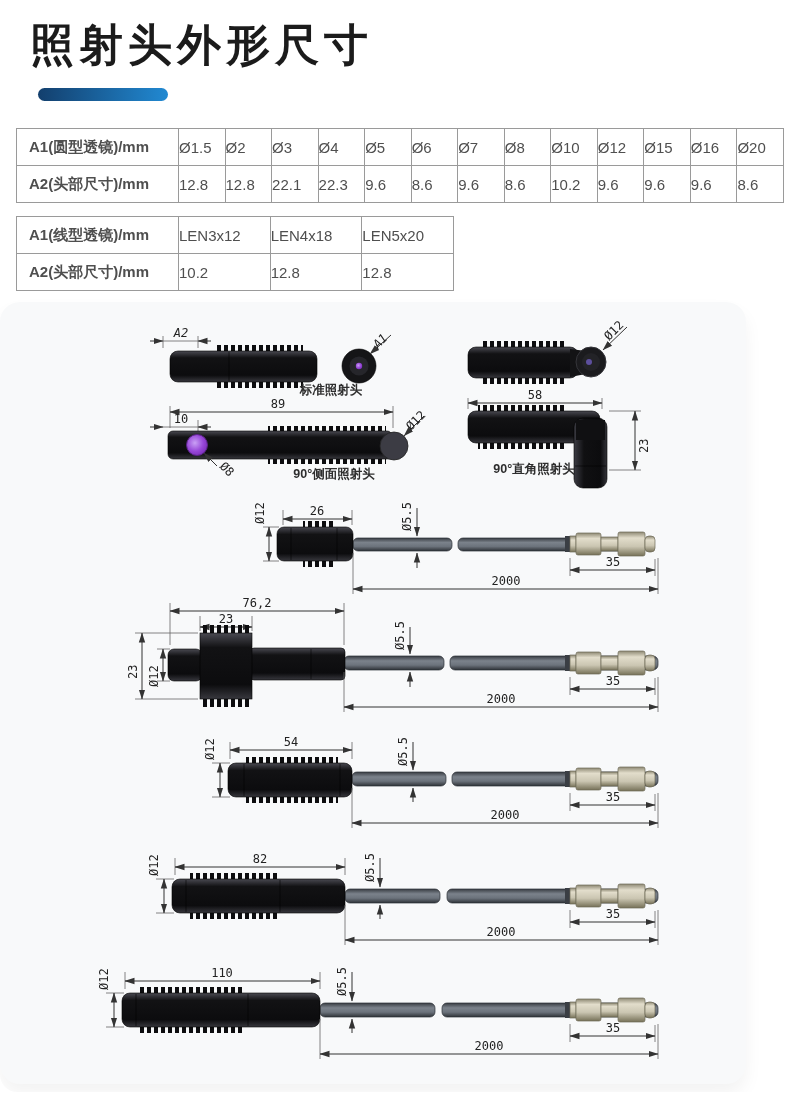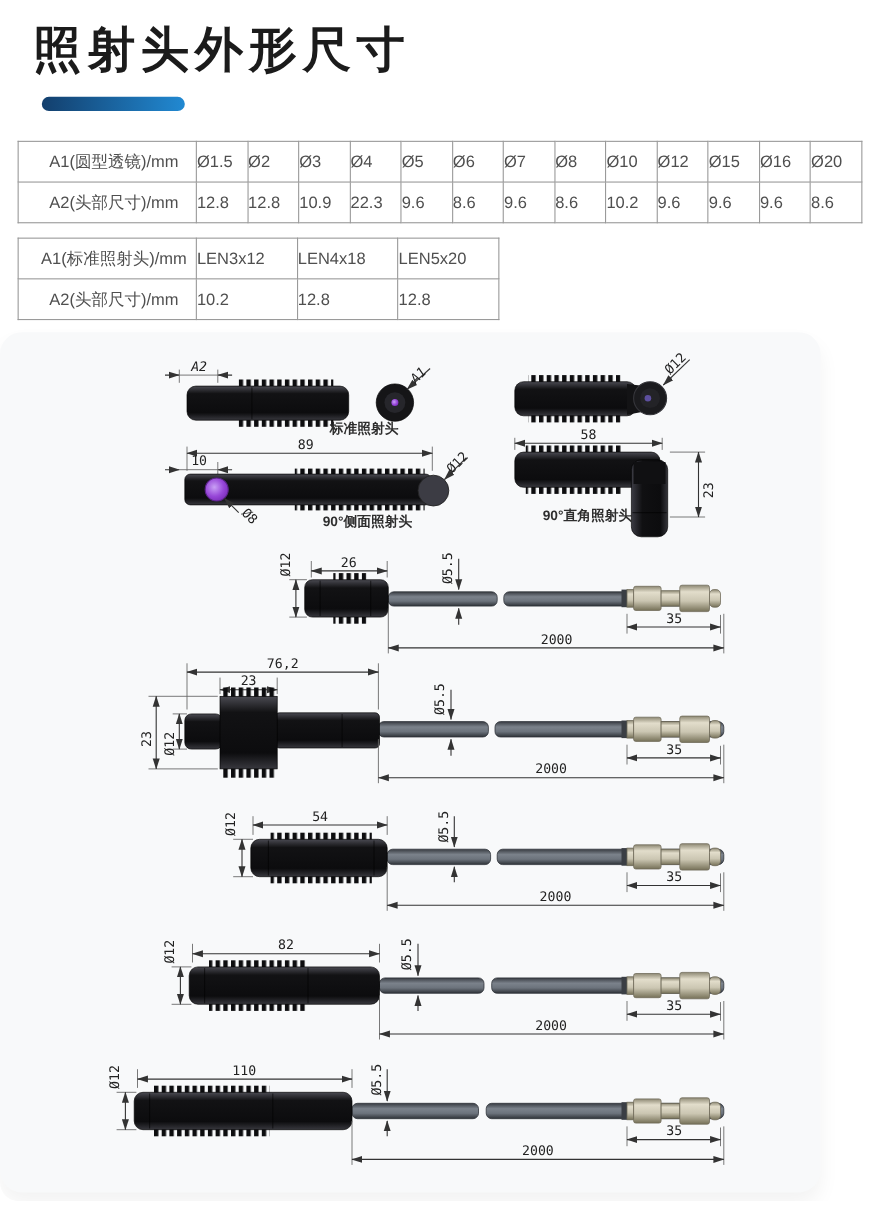--- a/index.html
+++ b/index.html
@@ -1,21 +1,21 @@
 <!DOCTYPE html>
 <html><head>
 <meta charset="utf-8">
 <style>
   html,body{margin:0;padding:0;background:#fff;}
   #page{position:relative;width:800px;height:1092px;background:#fff;font-family:"Liberation Sans",sans-serif;overflow:hidden;border-radius:17px;}
   .title{position:absolute;left:30px;top:16px;font-size:44px;font-weight:800;color:#1b1b1b;letter-spacing:5px;white-space:nowrap;}
   .accent-bar{position:absolute;left:38px;top:88px;width:130px;height:13px;border-radius:7px;background:linear-gradient(90deg,#133f6d,#2189d2);}
   table.spec{position:absolute;border-collapse:collapse;table-layout:fixed;background:#fff;font-size:15px;color:#4f4f4f;}
   table.spec td{border:1px solid #9a9a9a;height:36px;text-align:left;padding:0;white-space:nowrap;overflow:hidden;}
-  table.spec td.hd{text-align:center;padding-left:12px;}
+  table.spec td.hd{text-align:left;padding-left:12px;font-weight:bold;}
   #t1{left:16px;top:128px;width:768px;}
   #t2{left:16px;top:216px;width:438px;}
   .card{position:absolute;left:0;top:302px;width:746px;height:782px;background:#f8f9fa;border-radius:20px;box-shadow:0 10px 18px rgba(0,0,0,0.05);}
   svg.draw{position:absolute;left:0;top:300px;}
   .dtx{font-family:"DejaVu Sans Mono",monospace;font-size:12px;fill:#222;}
   .zh{font-family:"Liberation Sans",sans-serif;font-size:12.5px;font-weight:600;fill:#2e2e2e;}
   .dim{stroke:#333;stroke-width:1;fill:none;}
   .ext{stroke:#666;stroke-width:0.8;fill:none;}
   .body{fill:url(#gH);stroke:#000;stroke-width:0.6;}
   .bodyx{fill:url(#gHx);stroke:#000;stroke-width:0.6;}
@@ -63,21 +63,21 @@
       <td>Ø10</td>
       <td>Ø12</td>
       <td>Ø15</td>
       <td>Ø16</td>
       <td>Ø20</td>
     </tr>
     <tr>
       <td class="hd">A2(头部尺寸)/mm</td>
       <td>12.8</td>
       <td>12.8</td>
-      <td>10.9</td>
+      <td>22.1</td>
       <td>22.3</td>
       <td>9.6</td>
       <td>8.6</td>
       <td>9.6</td>
       <td>8.6</td>
       <td>10.2</td>
       <td>9.6</td>
       <td>9.6</td>
       <td>9.6</td>
       <td>8.6</td>
@@ -87,21 +87,21 @@
 
   <table class="spec" id="t2">
     <colgroup>
         <col style="width:162px">
         <col>
         <col>
         <col>
       </colgroup>
     <tbody>
         <tr>
-      <td class="hd">A1(标准照射头)/mm</td>
+      <td class="hd">A1(线型透镜)/mm</td>
       <td>LEN3x12</td>
       <td>LEN4x18</td>
       <td>LEN5x20</td>
     </tr>
     <tr>
       <td class="hd">A2(头部尺寸)/mm</td>
       <td>10.2</td>
       <td>12.8</td>
       <td>12.8</td>
     </tr>

